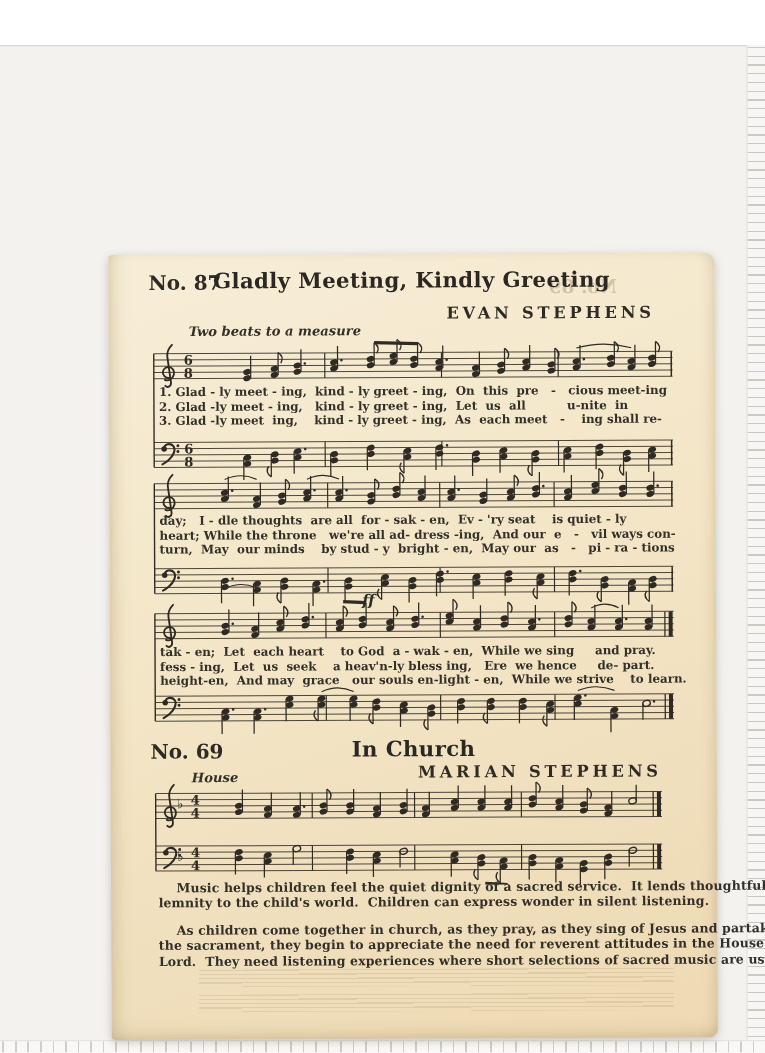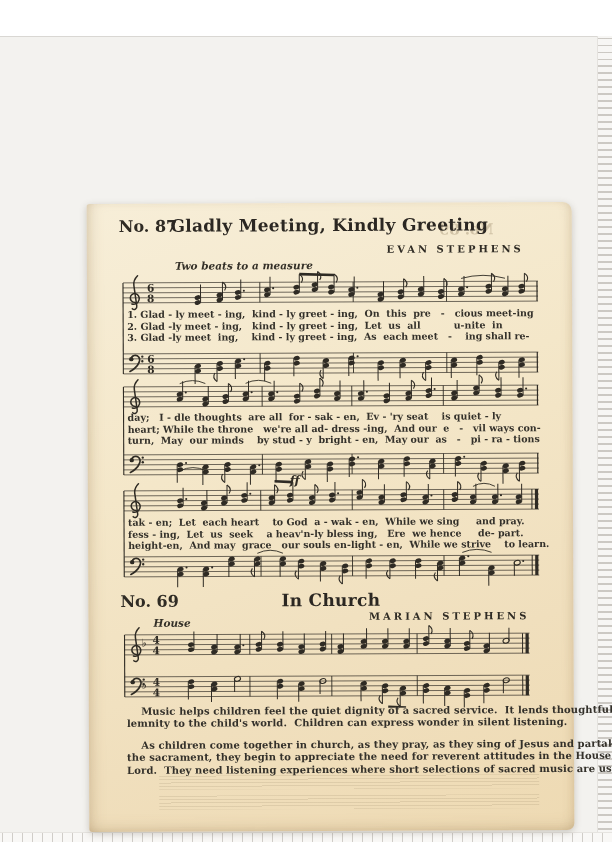--- a/index.html
+++ b/index.html
@@ -16,21 +16,21 @@
   #page{position:absolute;left:88px;top:203px;width:485px;height:628px;
     background:linear-gradient(160deg,#f7eed8 0%,#f4e7c9 38%,#f0dfbd 72%,#eedab3 100%);
     border-radius:3px 9px 7px 3px;transform:rotate(-0.25deg);
     box-shadow:0 2px 7px rgba(90,80,60,.28),
       inset 10px 0 16px -10px rgba(150,120,80,.40),
       inset -8px 0 12px -8px rgba(150,120,80,.30),
       inset 0 -10px 16px -10px rgba(150,120,80,.35);}
   .abs{position:absolute;}
   .hymn-no{font-size:16px;font-weight:bold;color:#2f2b24;}
   .hymn-title{font-size:17px;font-weight:bold;text-align:center;color:#2b2722;letter-spacing:.3px;}
-  .composer{font-size:10px;font-weight:bold;letter-spacing:3px;color:#2f2b24;}
+  .composer{font-size:13px;font-weight:bold;letter-spacing:3px;color:#2f2b24;}
   .tempo{font-size:10.5px;font-style:italic;font-weight:bold;color:#343028;}
   .dyn{font-size:12px;font-style:italic;font-weight:bold;color:#2f2b24;padding-left:40px;}
   .lyrics{font-size:9.5px;font-weight:bold;color:#33302a;white-space:pre;line-height:11.6px;}
   .para{font-size:10px;font-weight:bold;color:#33302a;white-space:pre;line-height:12.4px;letter-spacing:.1px;}
   .ghost{transform:scaleX(-1);font-size:15px;font-weight:bold;color:rgba(125,105,72,.30);}
   .ghost-staff{opacity:.13;}
   .msys{position:absolute;}
 </style>
 </head>
 <body>
@@ -40,21 +40,21 @@
   <div id="sleeve-right"></div>
   <div id="sleeve-bottom"></div>
 
   <div id="page">
 
     <div class="abs ghost" style="left:352px;top:18px;">No. 89</div>
 
     <div class="abs hymn-no" style="left:32px;top:13px;">No. 87</div>
     <div class="abs hymn-title" style="left:70px;right:70px;top:12px;">Gladly Meeting, Kindly Greeting</div>
     <div class="abs composer" style="right:48px;top:41px;">EVAN STEPHENS</div>
-    <div class="abs tempo" style="left:64px;top:56px;margin-left:24px;">Two beats to a measure</div>
+    <div class="abs tempo" style="left:64px;top:56px;">Two beats to a measure</div>
 
     <div id="music-layer">
         <div class="msys" style="left: 34px; top: 67px; width: 418px; height: 115px;"><svg width="418" height="115" viewBox="0 0 418 115">
             <line x1="2" y1="12" x2="2" y2="103" stroke="#2f2b24" stroke-width="1.1"></line>
             <line x1="2" y1="12" x2="417" y2="12" stroke="#2f2b24" stroke-width="0.8" opacity="0.85"></line>
             <line x1="2" y1="17" x2="417" y2="17" stroke="#2f2b24" stroke-width="0.8" opacity="0.85"></line>
             <line x1="2" y1="22" x2="417" y2="22" stroke="#2f2b24" stroke-width="0.8" opacity="0.85"></line>
             <line x1="2" y1="27" x2="417" y2="27" stroke="#2f2b24" stroke-width="0.8" opacity="0.85"></line>
             <line x1="2" y1="32" x2="417" y2="32" stroke="#2f2b24" stroke-width="0.8" opacity="0.85"></line>
             <g stroke="#2f2b24" fill="none" stroke-width="1.5" stroke-linecap="round">

